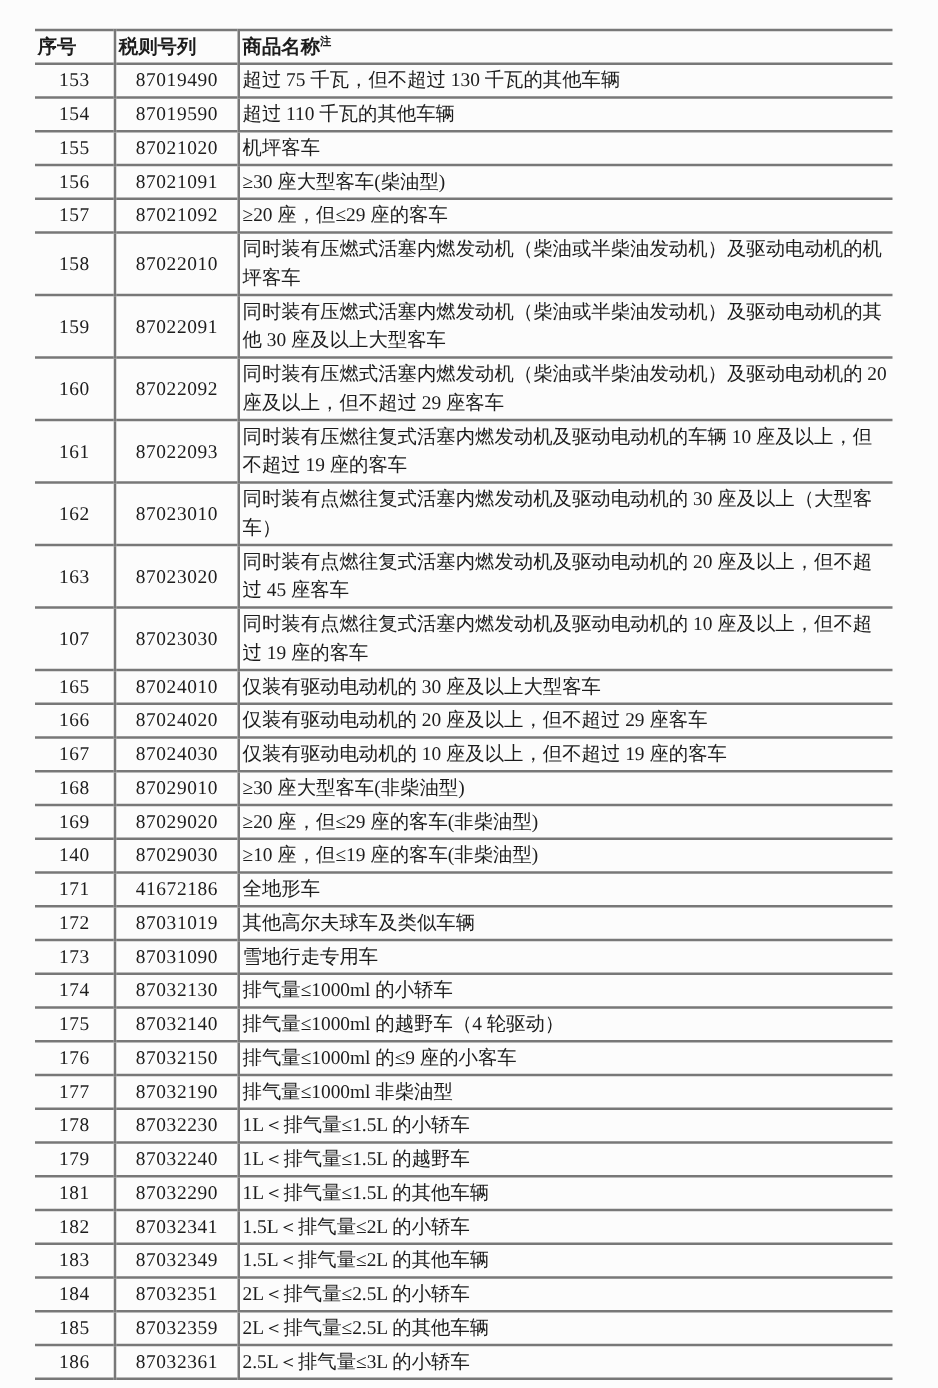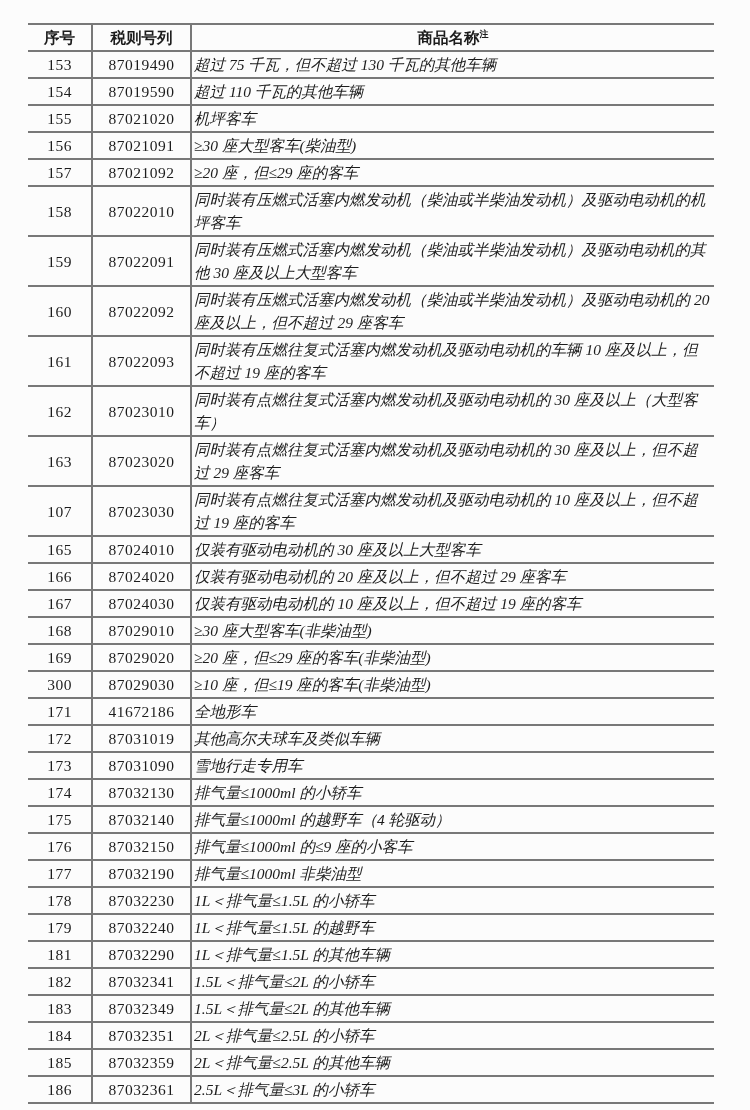--- a/index.html
+++ b/index.html
@@ -42,33 +42,32 @@
   table.tariff th + th,
   table.tariff td + td {
     border-left: 2px solid #787878;
   }
   col.c-no   { width: 64px; }
   col.c-code { width: 99px; }
   col.c-name { width: 523px; }
   thead th {
     font-weight: bold;
     font-size: 16px;
-    text-align: center;
+    text-align: left;
     line-height: 22px;
     padding: 1px 0;
   }
   td.col-no, td.col-code {
     text-align: center;
     letter-spacing: 0.5px;
   }
   td.col-name {
     text-align: left;
     padding-left: 9px;
     padding-right: 6px;
-    font-style: italic;
   }
   sup.note {
     font-size: 9px;
     font-weight: bold;
     vertical-align: super;
     line-height: 0;
   }
 </style>
 </head>
 <body>
@@ -134,21 +133,21 @@
           <td class="col-name">同时装有压燃往复式活塞内燃发动机及驱动电动机的车辆 10 座及以上，但不超过 19 座的客车</td>
         </tr>
         <tr>
           <td class="col-no">162</td>
           <td class="col-code">87023010</td>
           <td class="col-name">同时装有点燃往复式活塞内燃发动机及驱动电动机的 30 座及以上（大型客车）</td>
         </tr>
         <tr>
           <td class="col-no">163</td>
           <td class="col-code">87023020</td>
-          <td class="col-name">同时装有点燃往复式活塞内燃发动机及驱动电动机的 30 座及以上，但不超过 29 座客车</td>
+          <td class="col-name">同时装有点燃往复式活塞内燃发动机及驱动电动机的 20 座及以上，但不超过 45 座客车</td>
         </tr>
         <tr>
           <td class="col-no">107</td>
           <td class="col-code">87023030</td>
           <td class="col-name">同时装有点燃往复式活塞内燃发动机及驱动电动机的 10 座及以上，但不超过 19 座的客车</td>
         </tr>
         <tr>
           <td class="col-no">165</td>
           <td class="col-code">87024010</td>
           <td class="col-name">仅装有驱动电动机的 30 座及以上大型客车</td>
@@ -167,21 +166,21 @@
           <td class="col-no">168</td>
           <td class="col-code">87029010</td>
           <td class="col-name">≥30 座大型客车(非柴油型)</td>
         </tr>
         <tr>
           <td class="col-no">169</td>
           <td class="col-code">87029020</td>
           <td class="col-name">≥20 座，但≤29 座的客车(非柴油型)</td>
         </tr>
         <tr>
-          <td class="col-no">300</td>
+          <td class="col-no">140</td>
           <td class="col-code">87029030</td>
           <td class="col-name">≥10 座，但≤19 座的客车(非柴油型)</td>
         </tr>
         <tr>
           <td class="col-no">171</td>
           <td class="col-code">41672186</td>
           <td class="col-name">全地形车</td>
         </tr>
         <tr>
           <td class="col-no">172</td>

